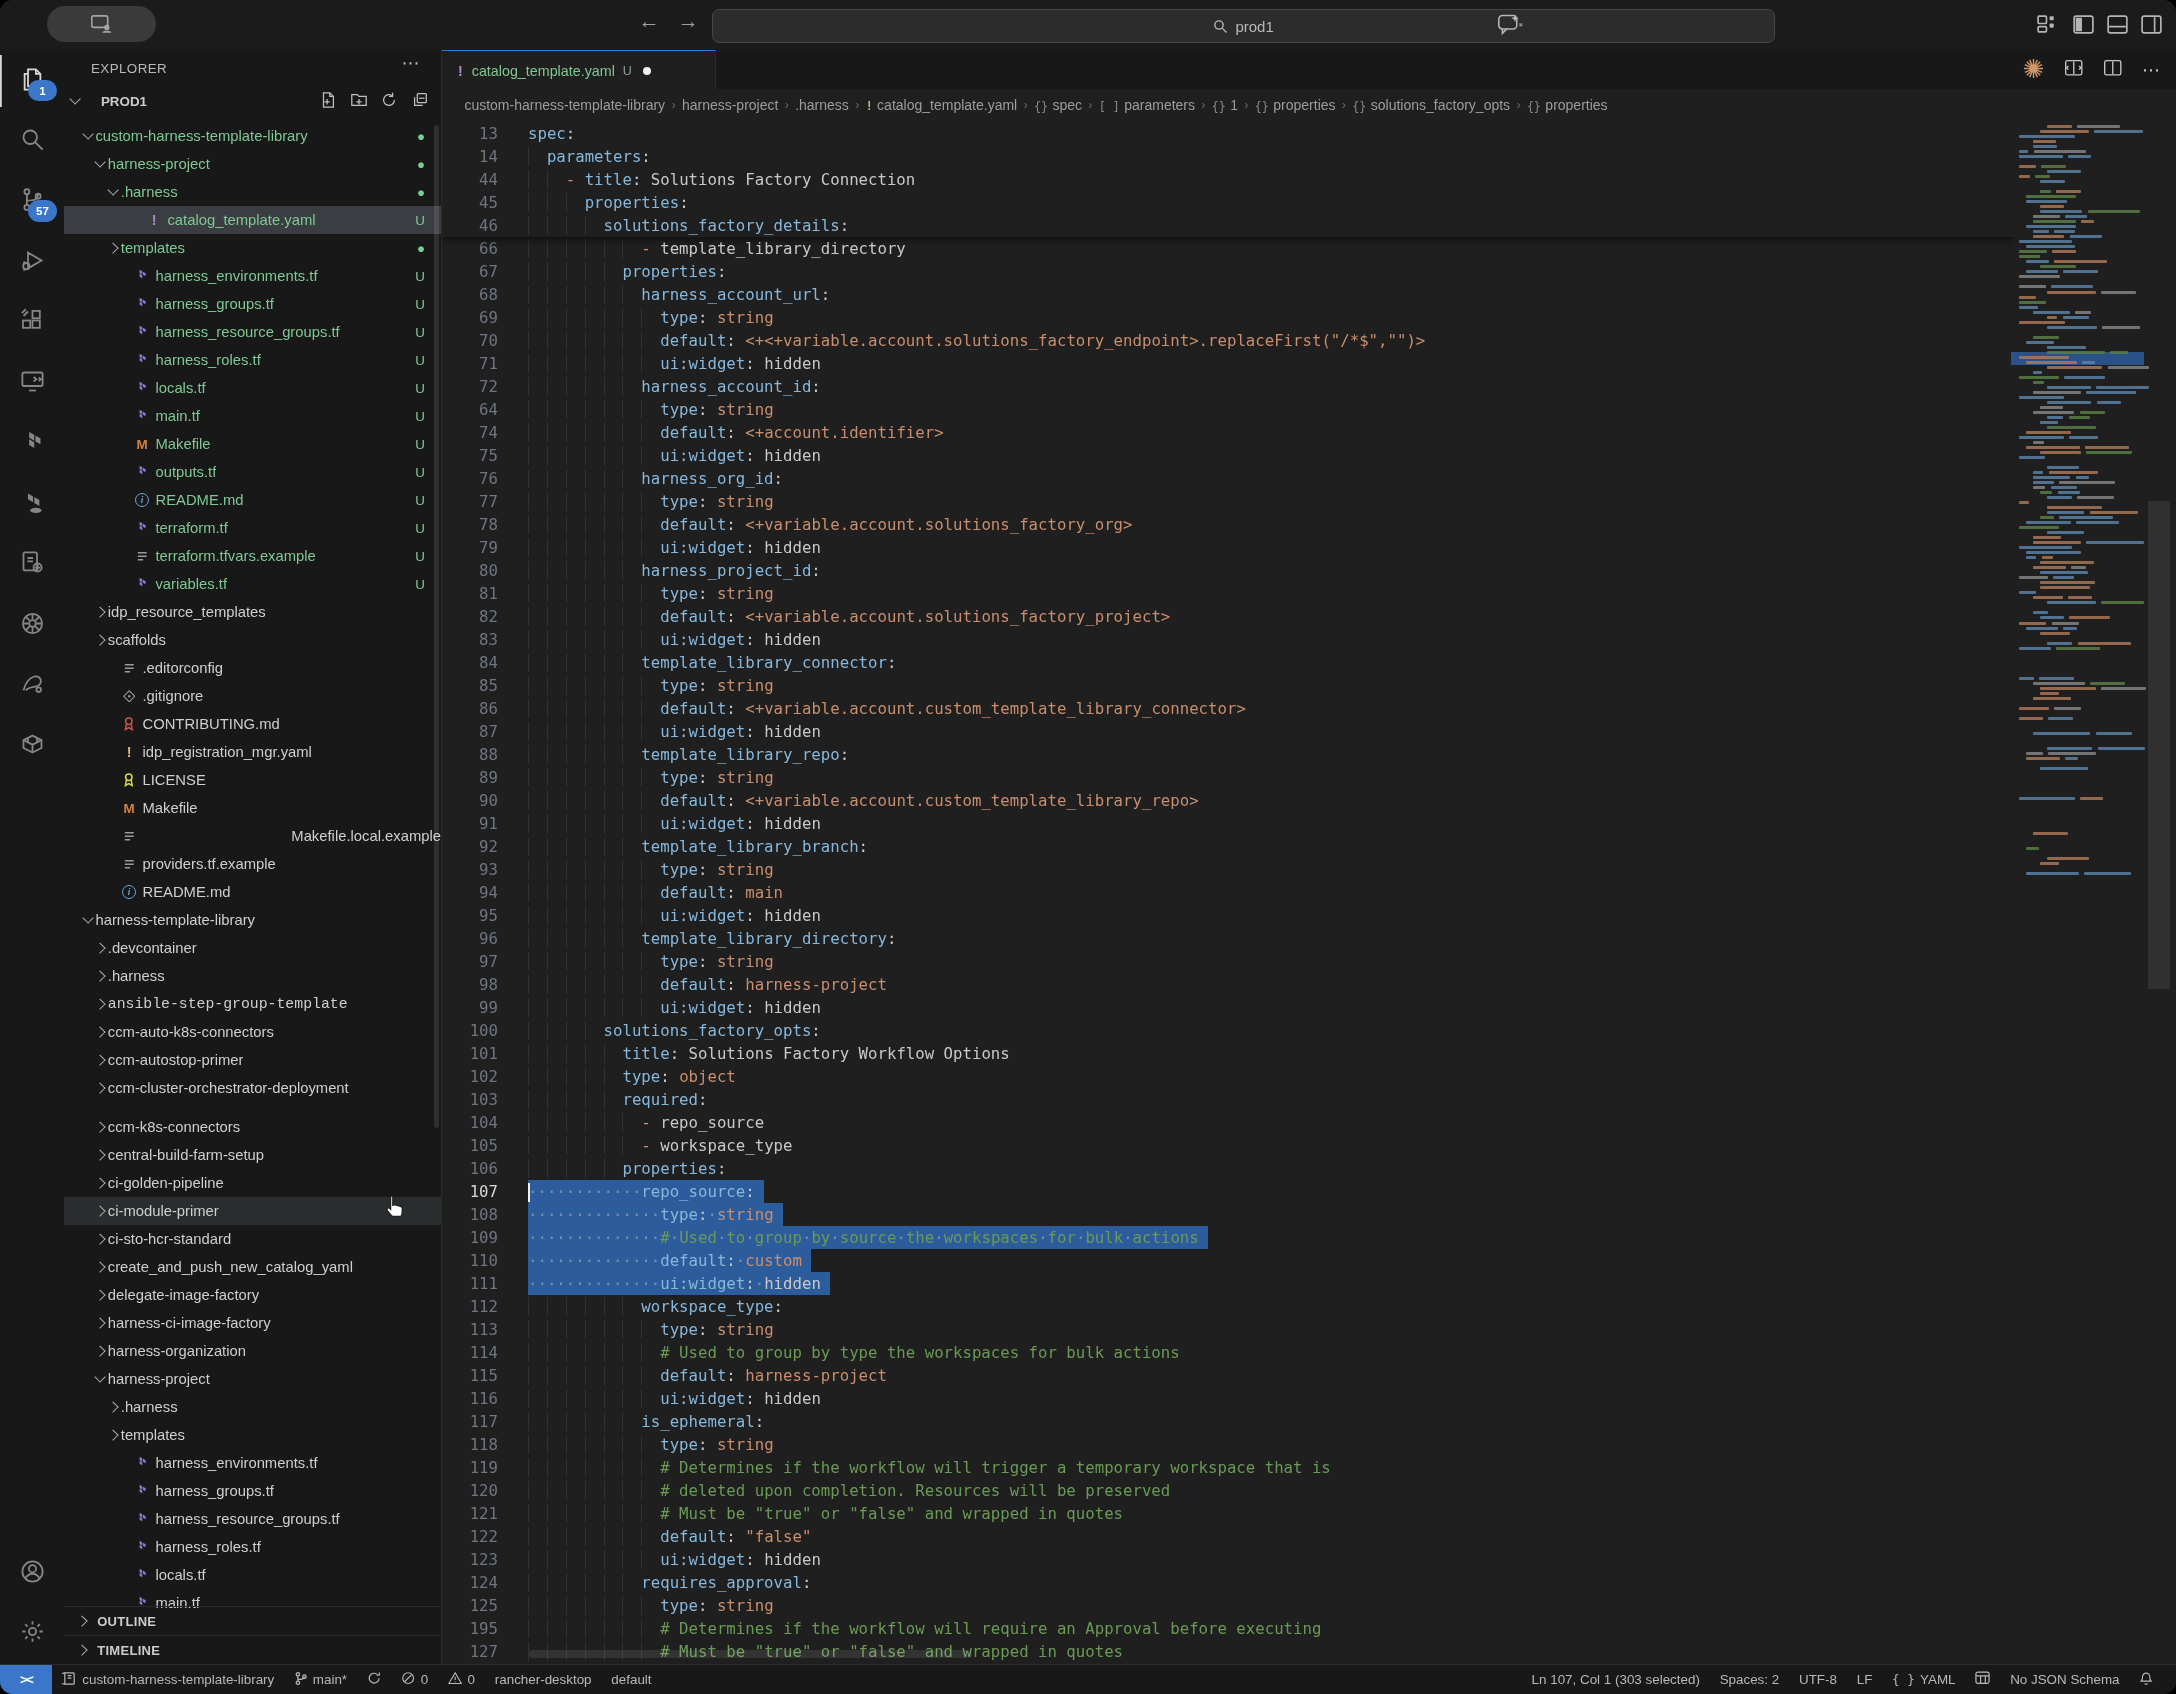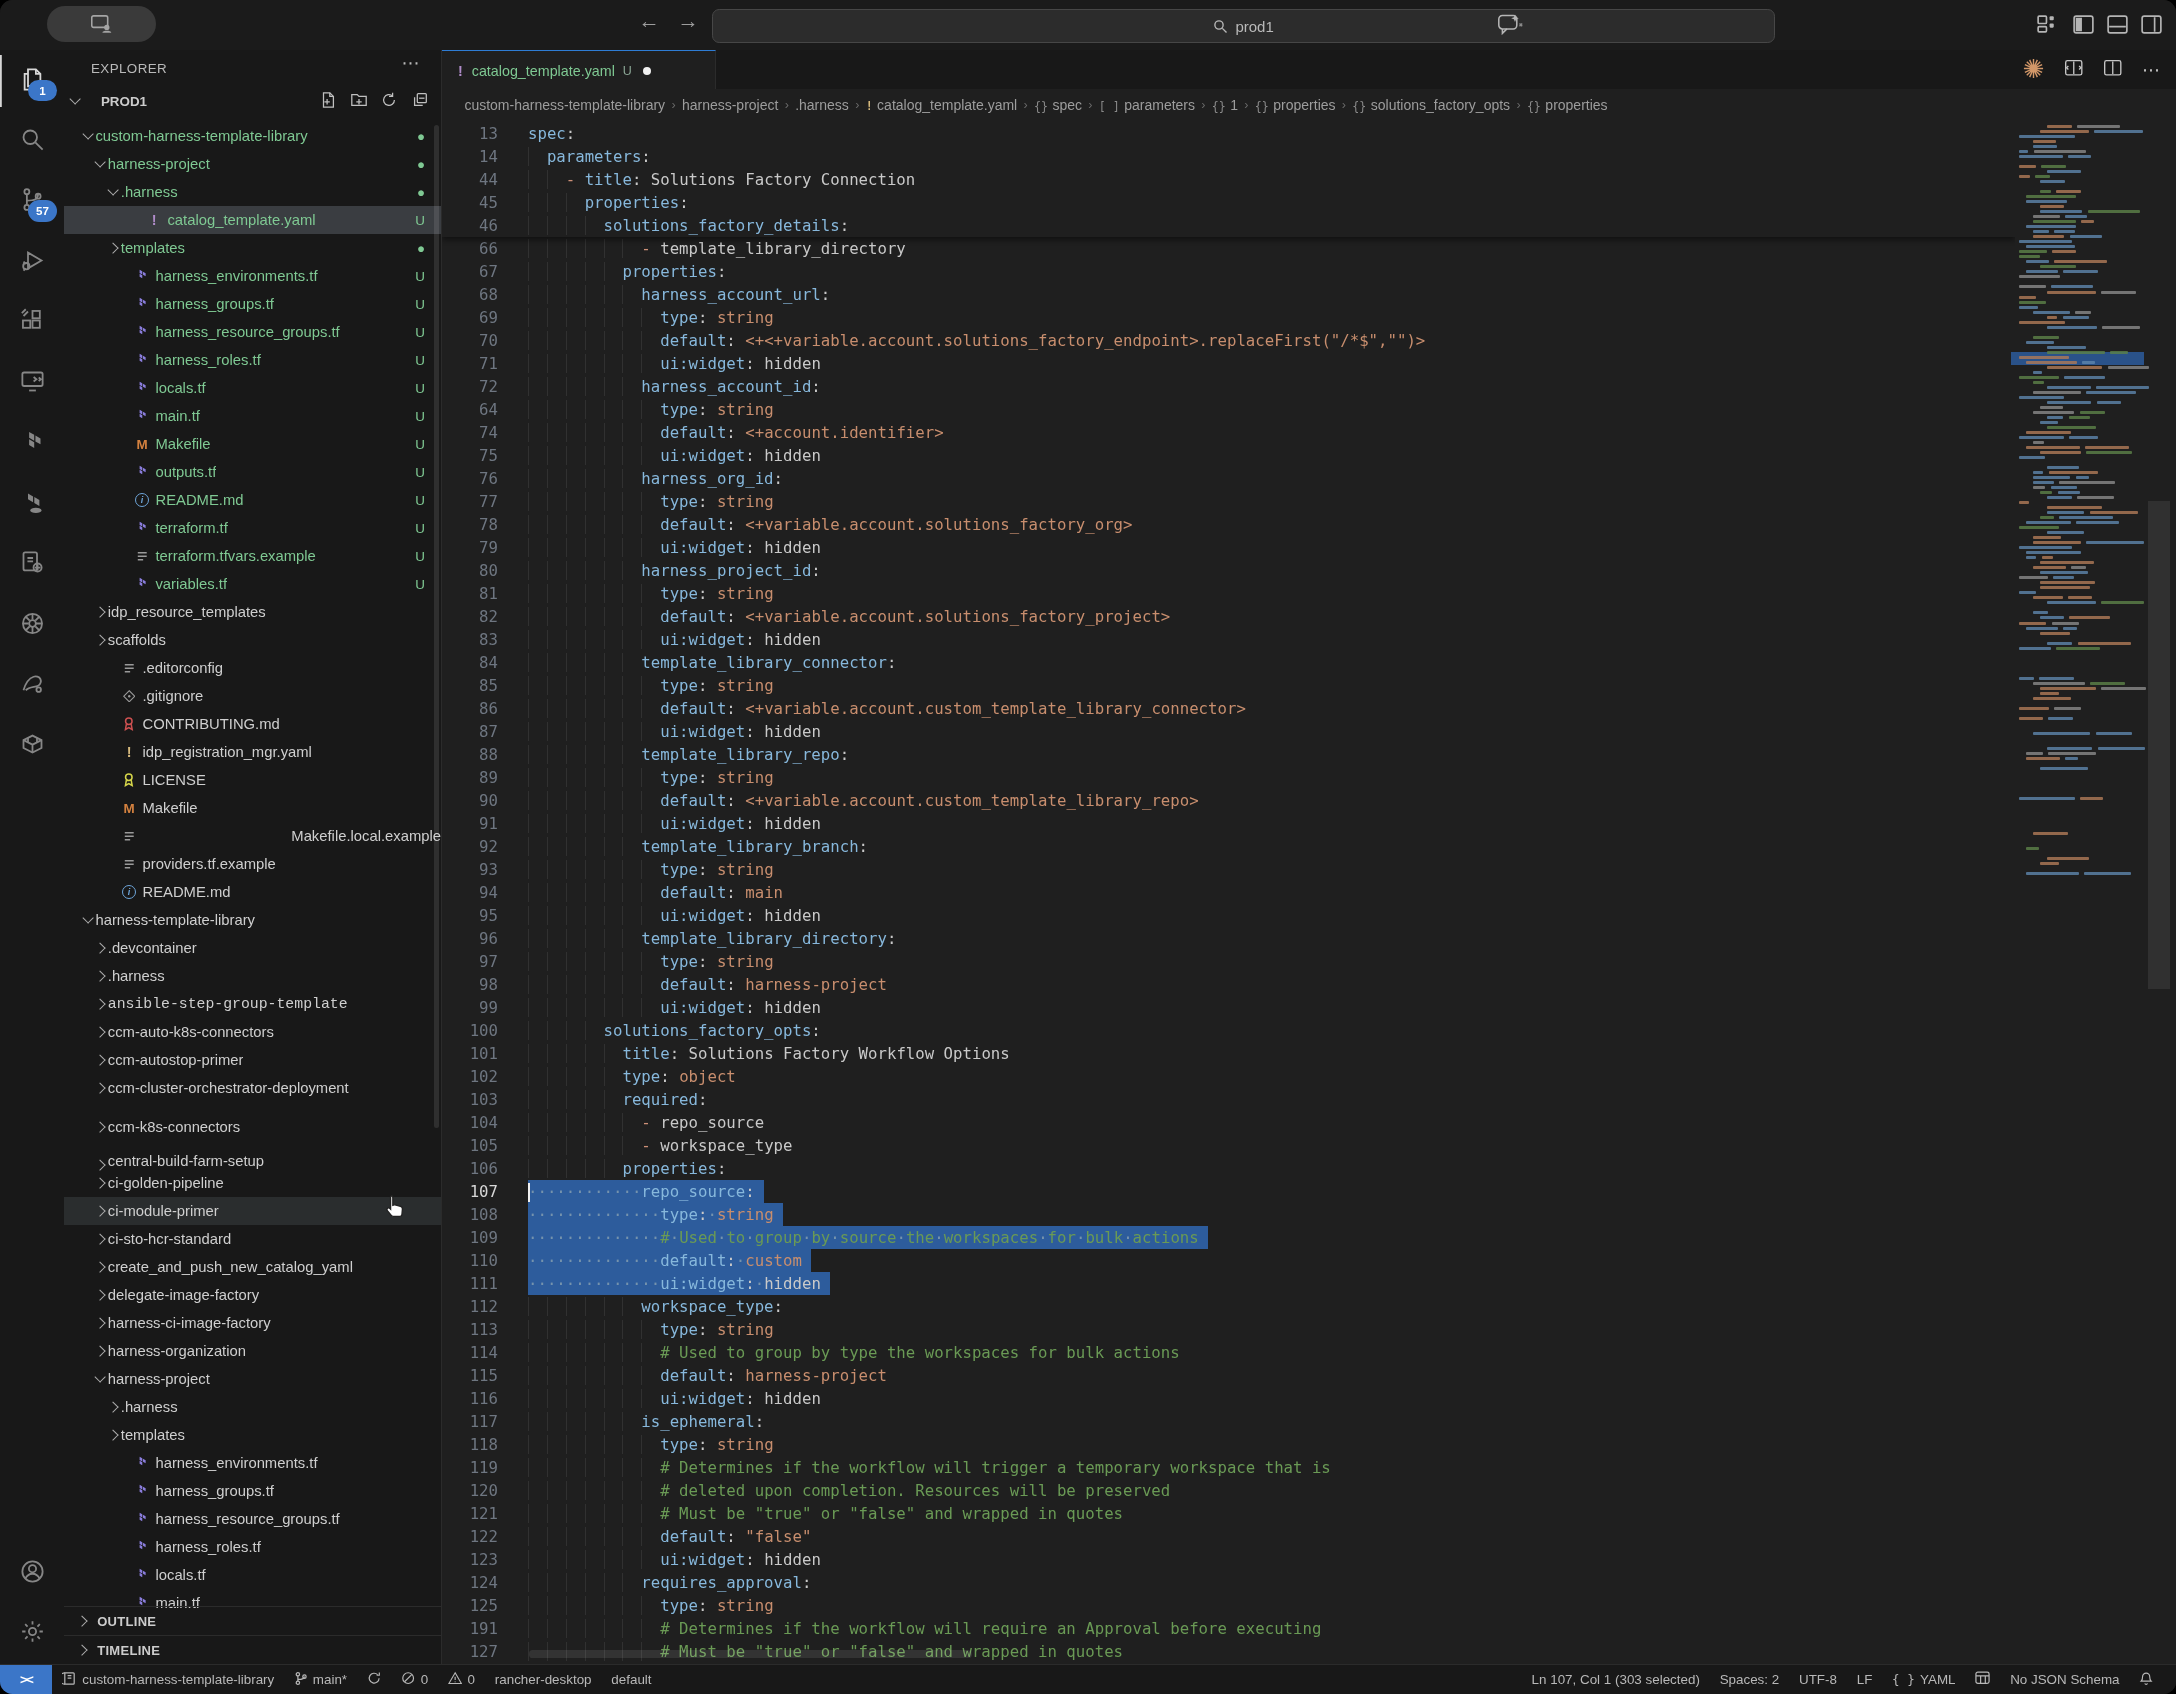--- a/index.html
+++ b/index.html
@@ -540,21 +540,21 @@
           <span class="lbl ">ccm-autostop-primer</span>
         </div>
         <div class="row" style="padding-left: 32px;">
           <span class="chev closed"></span>
           <span class="lbl ">ccm-cluster-orchestrator-deployment</span>
         </div>
         <div class="row" style="padding-left: 32px; margin-top: 11px;">
           <span class="chev closed"></span>
           <span class="lbl ">ccm-k8s-connectors</span>
         </div>
-        <div class="row" style="padding-left: 32px; align-items: flex-end;">
+        <div class="row" style="padding-left: 32px;">
           <span class="chev closed"></span>
           <span class="lbl ">central-build-farm-setup</span>
         </div>
         <div class="row" style="padding-left: 32px;">
           <span class="chev closed"></span>
           <span class="lbl ">ci-golden-pipeline</span>
         </div>
         <div class="row hov" style="padding-left: 32px;">
           <span class="chev closed"></span>
           <span class="lbl ">ci-module-primer</span>
@@ -776,21 +776,21 @@
           <div class="cl"><span class="ln">116</span><span class="ct"><span class="ig">  </span><span class="ig">  </span><span class="ig">  </span><span class="ig">  </span><span class="ig">  </span><span class="ig">  </span><span class="ig">  </span><span class="ky">ui:widget</span><span class="pu">:</span><span class="pl"> </span><span class="pl">hidden</span></span></div>
           <div class="cl"><span class="ln">117</span><span class="ct"><span class="ig">  </span><span class="ig">  </span><span class="ig">  </span><span class="ig">  </span><span class="ig">  </span><span class="ig">  </span><span class="ky">is_ephemeral</span><span class="pu">:</span></span></div>
           <div class="cl"><span class="ln">118</span><span class="ct"><span class="ig">  </span><span class="ig">  </span><span class="ig">  </span><span class="ig">  </span><span class="ig">  </span><span class="ig">  </span><span class="ig">  </span><span class="ky">type</span><span class="pu">:</span><span class="pl"> </span><span class="st">string</span></span></div>
           <div class="cl"><span class="ln">119</span><span class="ct"><span class="ig">  </span><span class="ig">  </span><span class="ig">  </span><span class="ig">  </span><span class="ig">  </span><span class="ig">  </span><span class="ig">  </span><span class="cm"># Determines if the workflow will trigger a temporary workspace that is</span></span></div>
           <div class="cl"><span class="ln">120</span><span class="ct"><span class="ig">  </span><span class="ig">  </span><span class="ig">  </span><span class="ig">  </span><span class="ig">  </span><span class="ig">  </span><span class="ig">  </span><span class="cm"># deleted upon completion. Resources will be preserved</span></span></div>
           <div class="cl"><span class="ln">121</span><span class="ct"><span class="ig">  </span><span class="ig">  </span><span class="ig">  </span><span class="ig">  </span><span class="ig">  </span><span class="ig">  </span><span class="ig">  </span><span class="cm"># Must be "true" or "false" and wrapped in quotes</span></span></div>
           <div class="cl"><span class="ln">122</span><span class="ct"><span class="ig">  </span><span class="ig">  </span><span class="ig">  </span><span class="ig">  </span><span class="ig">  </span><span class="ig">  </span><span class="ig">  </span><span class="ky">default</span><span class="pu">:</span><span class="pl"> </span><span class="st">"false"</span></span></div>
           <div class="cl"><span class="ln">123</span><span class="ct"><span class="ig">  </span><span class="ig">  </span><span class="ig">  </span><span class="ig">  </span><span class="ig">  </span><span class="ig">  </span><span class="ig">  </span><span class="ky">ui:widget</span><span class="pu">:</span><span class="pl"> </span><span class="pl">hidden</span></span></div>
           <div class="cl"><span class="ln">124</span><span class="ct"><span class="ig">  </span><span class="ig">  </span><span class="ig">  </span><span class="ig">  </span><span class="ig">  </span><span class="ig">  </span><span class="ky">requires_approval</span><span class="pu">:</span></span></div>
           <div class="cl"><span class="ln">125</span><span class="ct"><span class="ig">  </span><span class="ig">  </span><span class="ig">  </span><span class="ig">  </span><span class="ig">  </span><span class="ig">  </span><span class="ig">  </span><span class="ky">type</span><span class="pu">:</span><span class="pl"> </span><span class="st">string</span></span></div>
-          <div class="cl"><span class="ln">191</span><span class="ct"><span class="ig">  </span><span class="ig">  </span><span class="ig">  </span><span class="ig">  </span><span class="ig">  </span><span class="ig">  </span><span class="ig">  </span><span class="cm"># Determines if the workflow will require an Approval before executing</span></span></div>
+          <div class="cl"><span class="ln">195</span><span class="ct"><span class="ig">  </span><span class="ig">  </span><span class="ig">  </span><span class="ig">  </span><span class="ig">  </span><span class="ig">  </span><span class="ig">  </span><span class="cm"># Determines if the workflow will require an Approval before executing</span></span></div>
           <div class="cl"><span class="ln">127</span><span class="ct"><span class="ig">  </span><span class="ig">  </span><span class="ig">  </span><span class="ig">  </span><span class="ig">  </span><span class="ig">  </span><span class="ig">  </span><span class="cm"># Must be "true" or "false" and wrapped in quotes</span></span></div>
         </div>
     </div>
     <div id="minimap">
         <div id="mm-band"></div>
         <div class="mmrow" style="top: 0px; left: 32px; width: 25px; background: rgb(176, 122, 87); opacity: 0.8;"></div>
         <div class="mmrow" style="top: 0px; left: 62px; width: 43px; background: rgb(138, 138, 138); opacity: 0.8;"></div>
         <div class="mmrow" style="top: 5px; left: 25px; width: 49px; background: rgb(176, 122, 87); opacity: 0.8;"></div>
         <div class="mmrow" style="top: 5px; left: 79px; width: 49px; background: rgb(94, 134, 173); opacity: 0.8;"></div>
         <div class="mmrow" style="top: 10px; left: 3.6px; width: 56px; background: rgb(94, 134, 173); opacity: 0.8;"></div>

